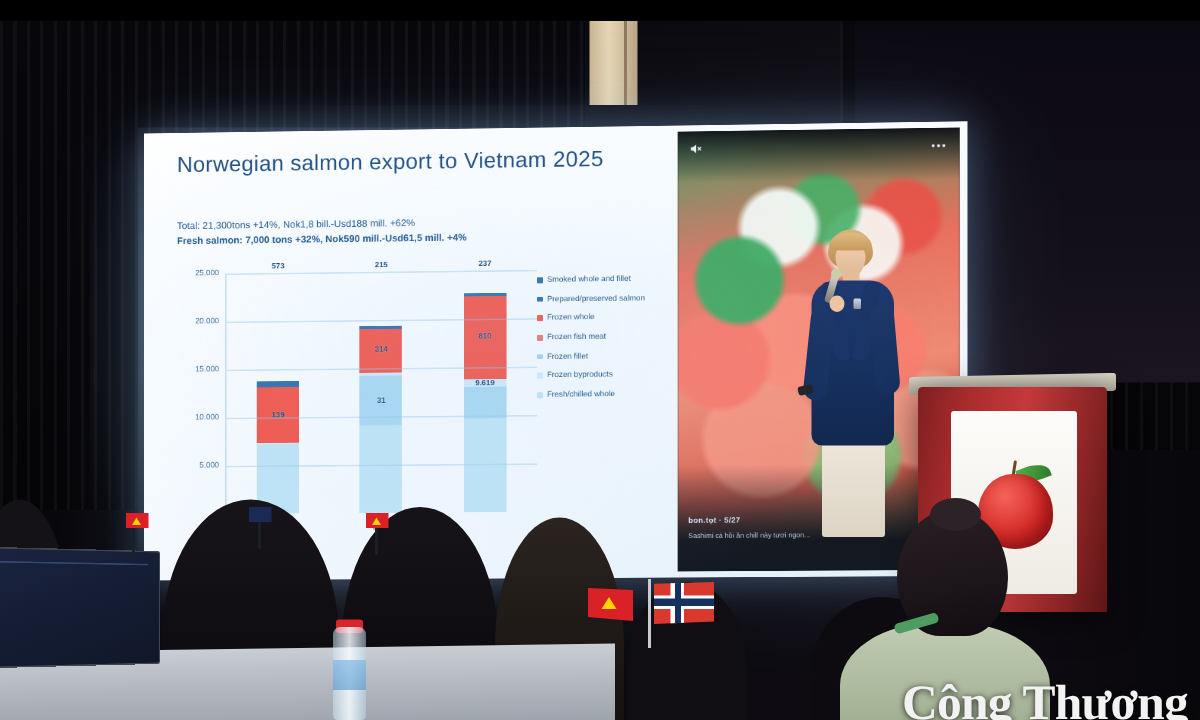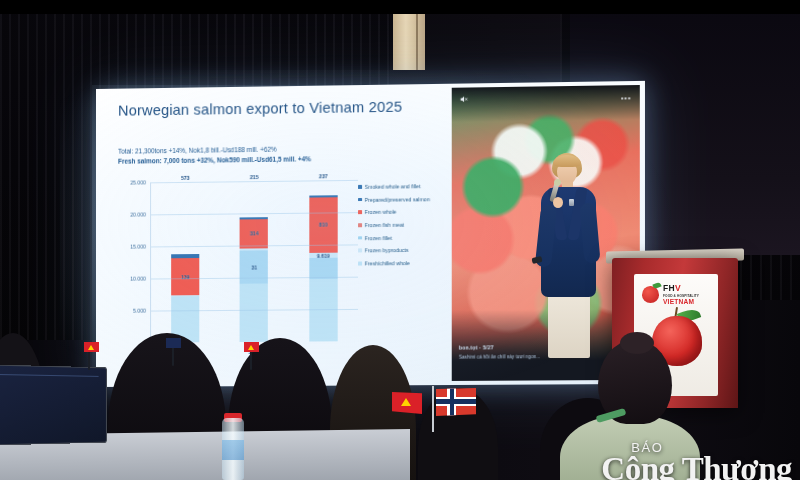--- a/index.html
+++ b/index.html
@@ -561,29 +561,20 @@
     <div class="sp-pin"></div>
     <div class="sp-mic"></div>
     <div class="sp-mic-head"></div>
     <div class="sp-hand"></div>
     <div class="sp-clicker"></div>
   </div>
 
   <div class="podium-top"></div>
   <div class="podium">
     <div class="podium-panel">
-      <div class="fhv-logo">
-        <div class="fhv-apple-sm"></div>
-        <div class="fhv-leaf-sm"></div>
-        <div class="fhv-txt">
-          <div class="fhv-line1"><span>FH</span><span class="v">V</span></div>
-          <div class="fhv-line2">FOOD &amp; HOSPITALITY</div>
-          <div class="fhv-line3">VIETNAM</div>
-        </div>
-      </div>
       <div class="big-stem"></div>
       <div class="big-leaf"></div>
       <div class="big-apple"></div>
     </div>
   </div>
 
   <div class="aud aud-a"></div>
   <div class="aud aud-b"></div>
   <div class="aud aud-c"></div>
   <div class="aud aud-d"></div>
@@ -620,17 +611,16 @@
       <div class="tfn-v2"></div>
       <div class="tfn-h2"></div>
     </div>
   </div>
 
   <div class="bottle-cap"></div>
   <div class="bottle"></div>
   <div class="bottle-label"></div>
 
   <div class="watermark">
-    <div class="wm-bao">BÁO</div>
     <div class="wm-main">Công Thương</div>
   </div>
 
 </div>
 
 </body></html>

